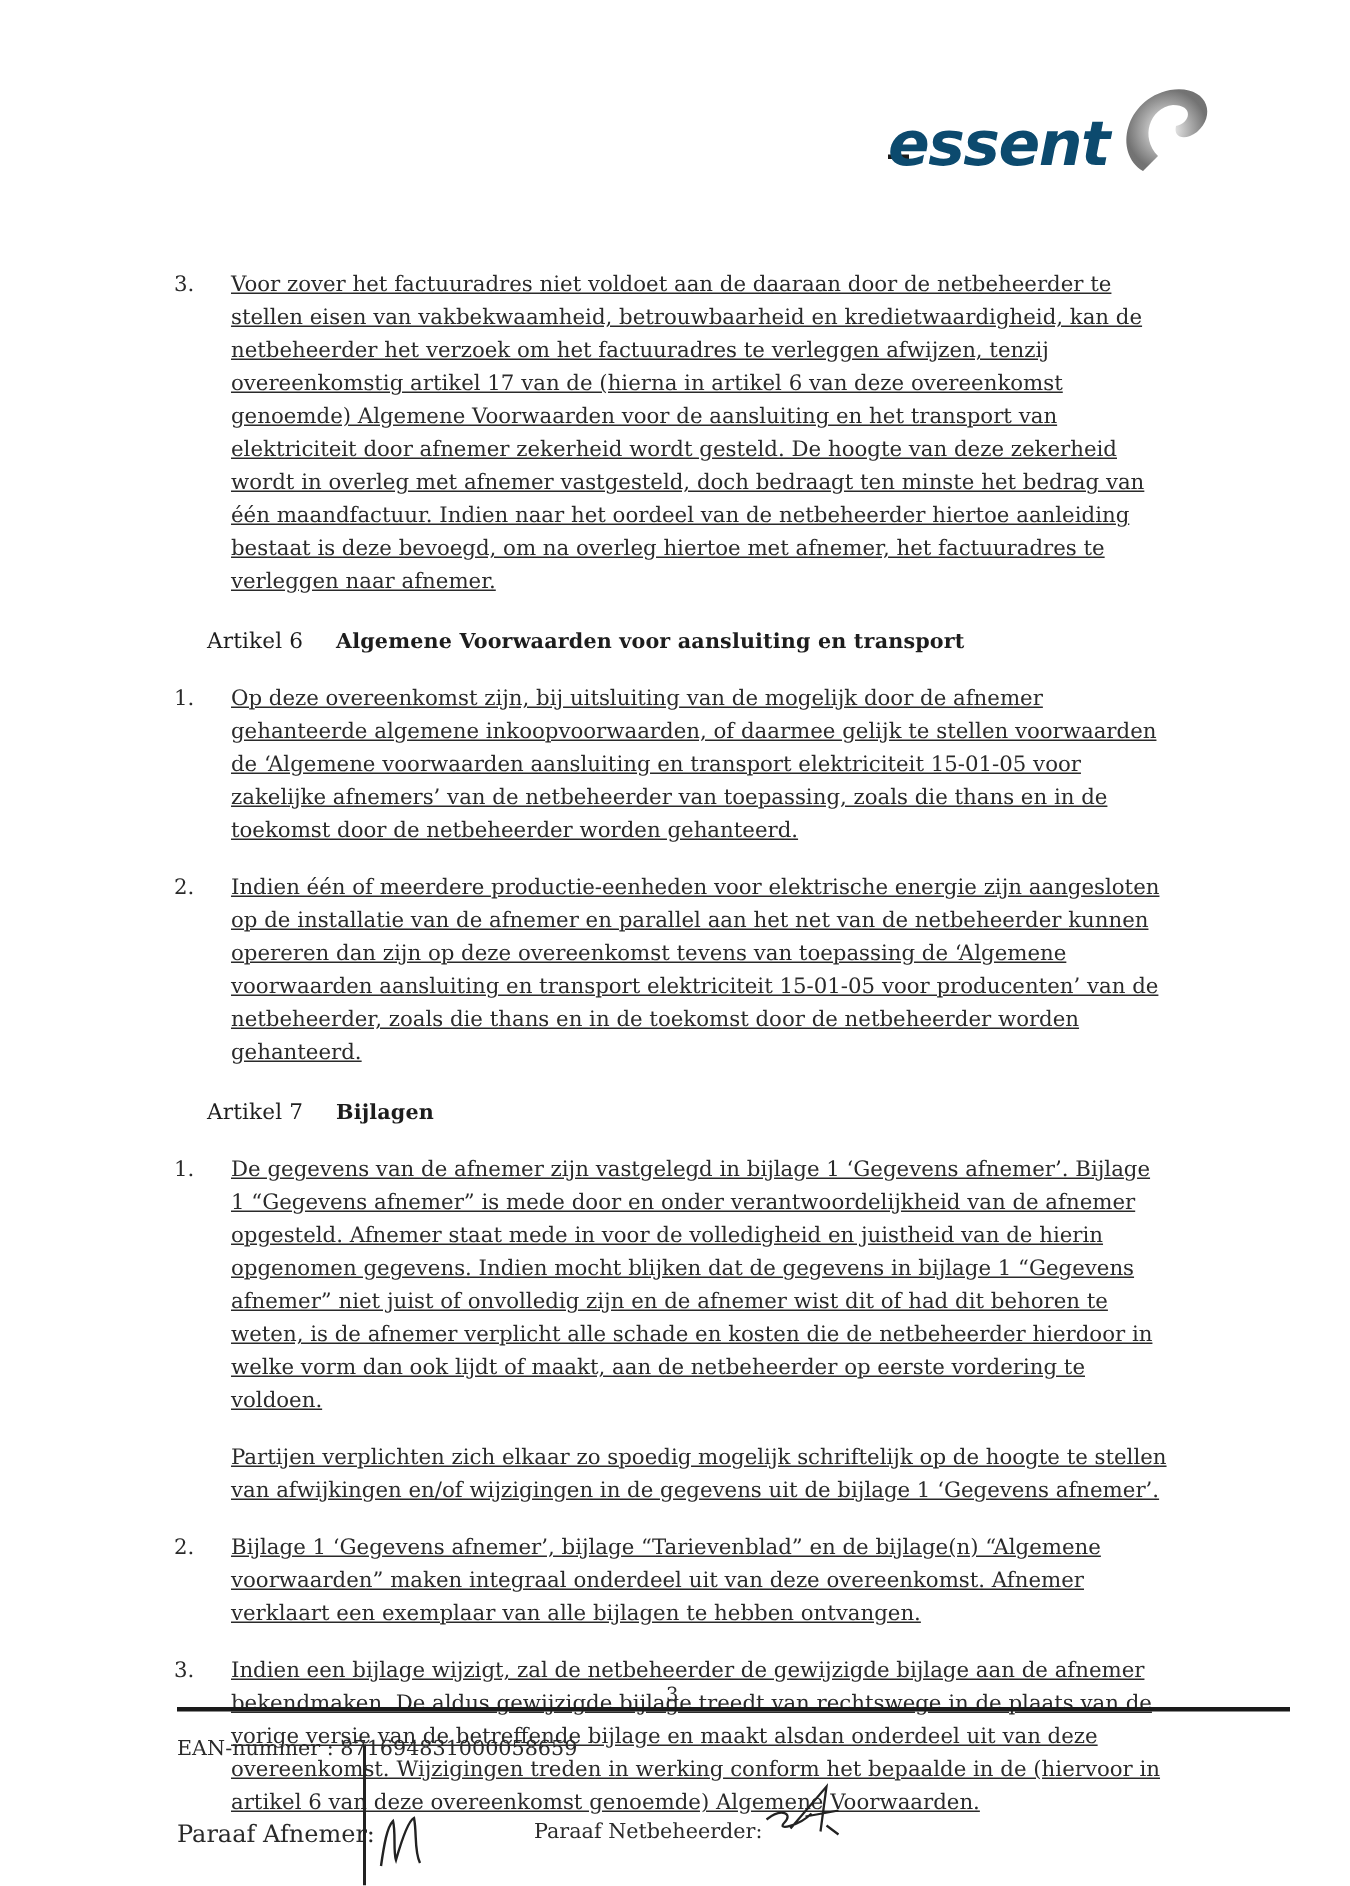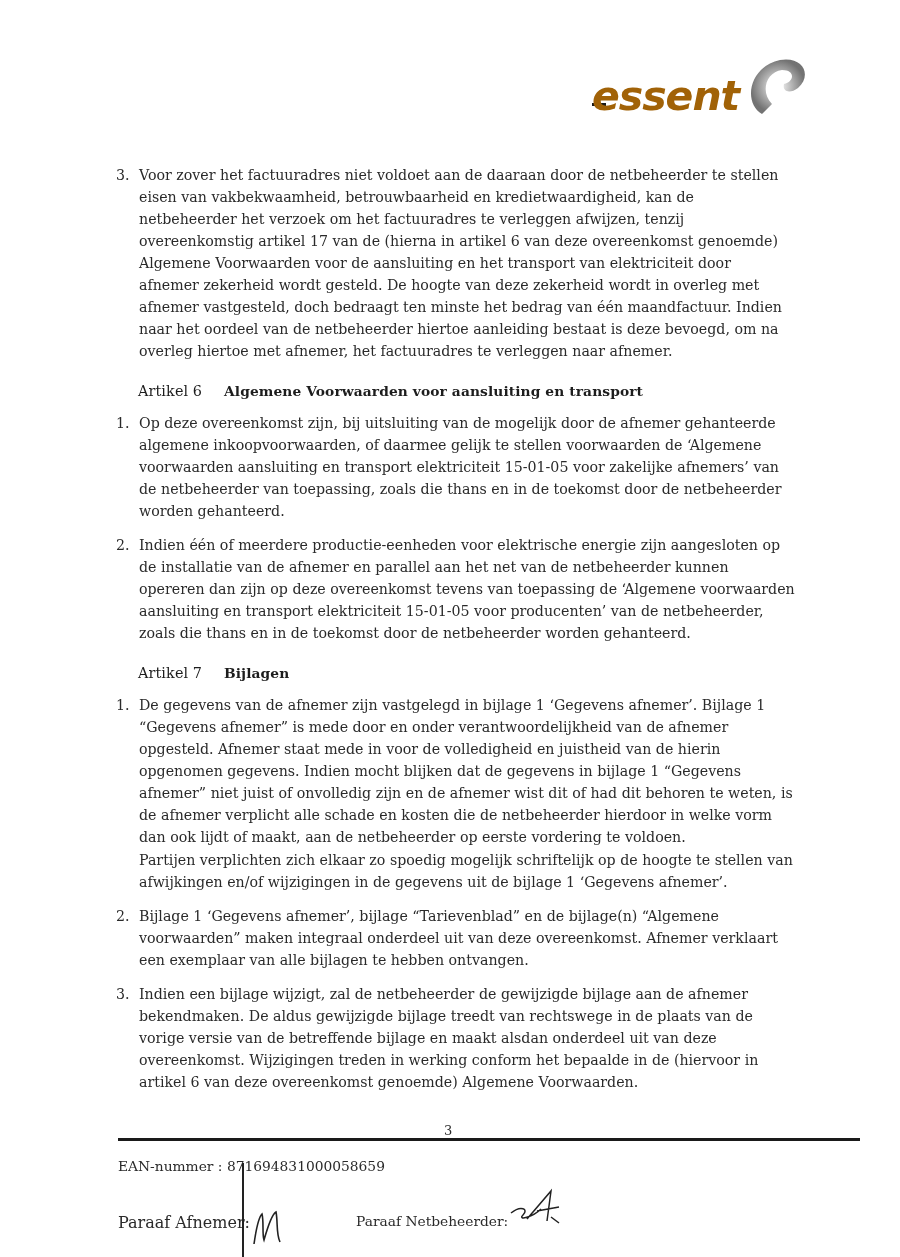--- a/index.html
+++ b/index.html
@@ -6,29 +6,29 @@
   body {
     width: 900px; height: 1257px; position: relative; overflow: hidden;
     font-family: "DejaVu Serif", "Liberation Serif", serif;
     color: #2a2a2a;
   }
   .logo { position: absolute; left: 592px; top: 52px; width: 225px; height: 90px; }
   .logo-text {
     position: absolute; left: 0; top: 20px;
     font-family: "DejaVu Sans", "Liberation Sans", sans-serif;
     font-weight: bold; font-style: italic; font-size: 41px; letter-spacing: -1px;
-    color: #a16207;
+    color: #0c4a6e;
   }
   .logo-dash { position: absolute; left: 0; top: 51px; width: 14px; height: 3px; background: #1a1a1a; }
   .logo-swirl { position: absolute; left: 150px; top: 0px; width: 70px; height: 70px; }
 
   .content { position: absolute; left: 116px; top: 163px; width: 680px; font-size: 14.2px; line-height: 22px; }
   .item { position: relative; padding-left: 22px; margin-bottom: 12px; }
   .item .num { position: absolute; left: 0; top: 0; }
-  .item p { margin: 1px; }
+  .item p { margin: 16px; text-decoration: underline; }
   .heading {
     margin: 18px 0 10px 22px; font-weight: normal; font-size: 14.4px;
     font-family: "DejaVu Serif", "Liberation Serif", serif; color: #1d1d1d; letter-spacing: 0.1px;
   }
   .heading .art-no { display: inline-block; width: 86px; }
   .heading .art-title { font-weight: bold; font-size: 13.8px; text-align: right; }
 
   .footer-rule { position: absolute; left: 118px; top: 1138px; width: 742px; height: 3px; background: #1a1a1a; }
   .page-num { position: absolute; left: 444px; top: 1123px; font-size: 13px; }
   .ean { position: absolute; left: 118px; top: 1158px; font-size: 13.8px; text-align: center; }

